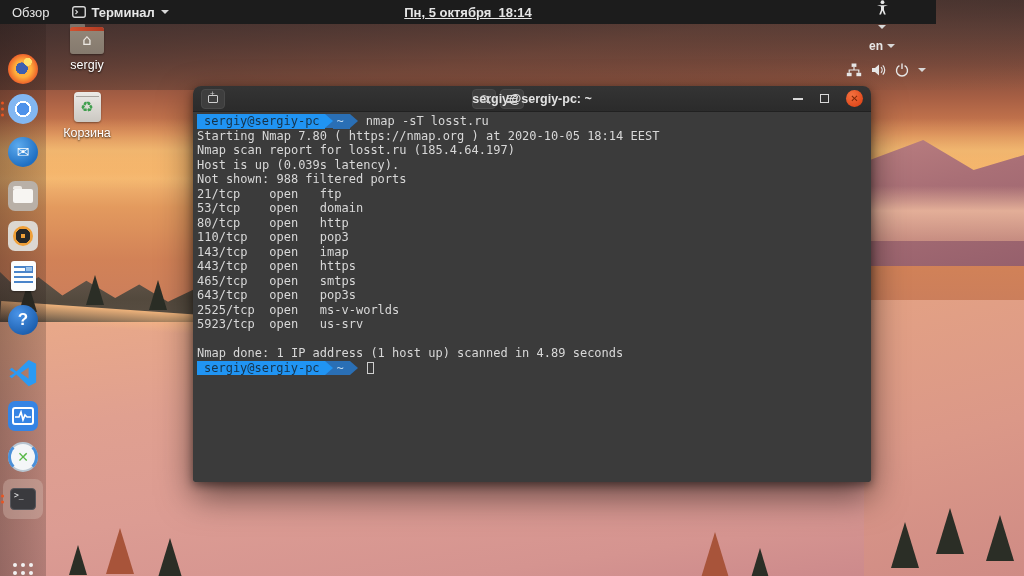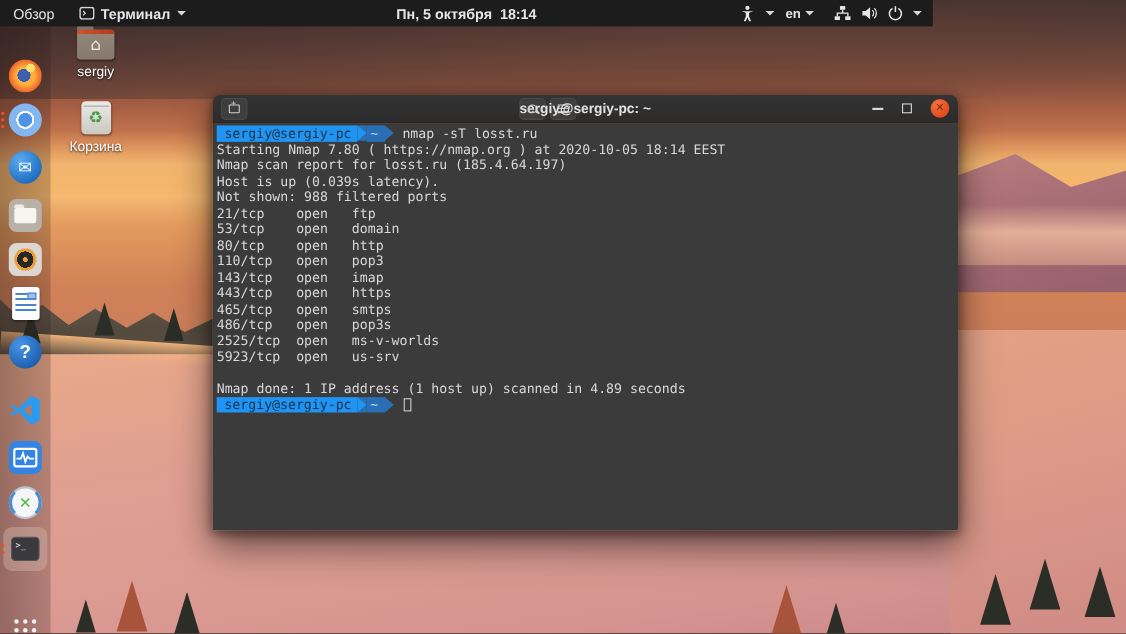--- a/index.html
+++ b/index.html
@@ -33,26 +33,26 @@
     background:linear-gradient(165deg, #e3a184 0%, #db9888 50%, #cf8b85 100%); }
   .tree { position:absolute; width:0; height:0; }
   .tree::before { content:""; position:absolute; left:-14px; top:0;
     border-left:14px solid transparent; border-right:14px solid transparent;
     border-bottom:46px solid #33362c; }
   .tree.small::before { left:-9px; border-left-width:9px; border-right-width:9px; border-bottom-width:30px; }
   .tree.lit::before { border-bottom-color:#a8543a; }
   .tree.dark::before { border-bottom-color:#2b2e26; }
 
   
-  .topbar { position:absolute; left:0; top:0; width:848px; height:24px;
+  .topbar { position:absolute; left:0; top:0; width:936px; height:24px;
     background:#1c1c1c; z-index:50; display:flex; align-items:center; color:#e6e6e6; font-size:13px; }
   .tb-activities { padding:0 12px; height:100%; display:flex; align-items:center; }
   .tb-appmenu { display:flex; align-items:center; gap:6px; padding:0 10px; height:100%; font-weight:bold; }
-  .tb-clock { position:absolute; left:50%; transform:translateX(-50%); white-space:pre; font-weight:bold; }
-  .tb-right { margin-left:auto; display:flex; align-items:center; gap:10px; padding-right:10px; height:100%; }
+  .tb-clock { position:absolute; left:50%; transform:translateX(-50%); white-space:pre; font-weight:bold;text-decoration:underline; }
+  .tb-right { margin-left:auto; display:flex; align-items:center; gap:10px; padding-right:10px; height:100%;flex-direction:column; }
   .caret { width:0; height:0; border-left:4px solid transparent; border-right:4px solid transparent; border-top:4px solid #d8d8d8; display:inline-block; }
   .tb-lang { font-weight:bold; font-size:12px; display:flex; align-items:center; gap:4px; }
   .tb-group { display:flex; align-items:center; gap:9px; margin-left:8px; }
 
   
   .desk-icon { position:absolute; width:64px; display:flex; flex-direction:column; align-items:center; z-index:5; }
   .desk-icon .lbl { margin-top:4px; font-size:12.5px; color:#fff; text-shadow:0 1px 2px rgba(0,0,0,.85); }
   .home-folder { width:34px; height:27px; background:linear-gradient(#938779,#857a6e); border-radius:3px; position:relative;
     display:flex; align-items:center; justify-content:center; box-shadow:0 1px 2px rgba(0,0,0,.4); }
   .home-folder::before { content:""; position:absolute; top:-4px; left:0; width:15px; height:5px; background:#7d7268; border-radius:2px 2px 0 0; }
@@ -341,21 +341,21 @@
     <div class="tline">Nmap scan report for losst.ru (185.4.64.197)</div>
     <div class="tline">Host is up (0.039s latency).</div>
     <div class="tline">Not shown: 988 filtered ports</div>
     <div class="tline">21/tcp    open   ftp</div>
     <div class="tline">53/tcp    open   domain</div>
     <div class="tline">80/tcp    open   http</div>
     <div class="tline">110/tcp   open   pop3</div>
     <div class="tline">143/tcp   open   imap</div>
     <div class="tline">443/tcp   open   https</div>
     <div class="tline">465/tcp   open   smtps</div>
-    <div class="tline">486/tcp   open   pop3s</div>
+    <div class="tline">643/tcp   open   pop3s</div>
     <div class="tline">2525/tcp  open   ms-v-worlds</div>
     <div class="tline">5923/tcp  open   us-srv</div>
     <div class="tline"></div>
     <div class="tline">Nmap done: 1 IP address (1 host up) scanned in 4.89 seconds</div>
     <div class="tline prompt-line">
       <span class="pseg1">sergiy@sergiy-pc</span>
       <span class="parrow1"></span>
       <span class="pseg2">~</span>
       <span class="parrow2"></span>
       <span class="cursor-block"></span>

